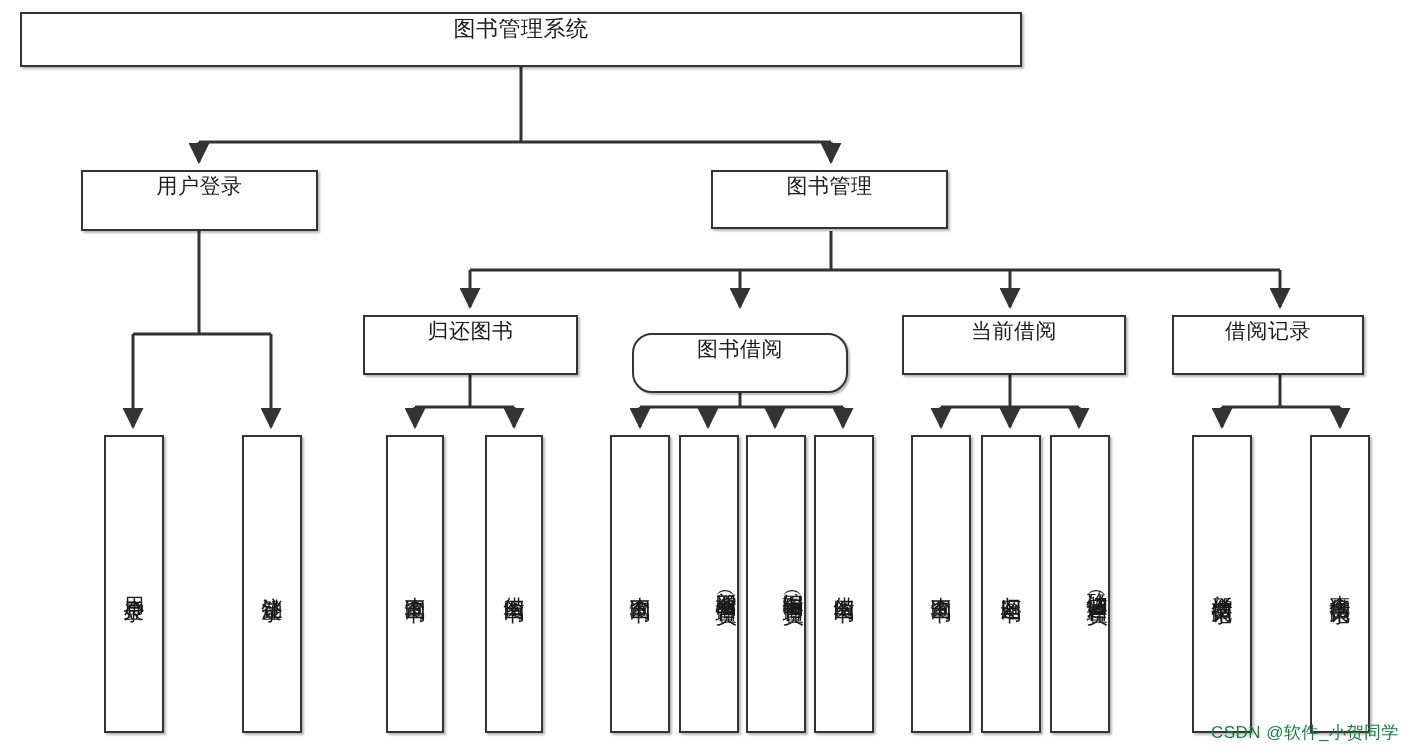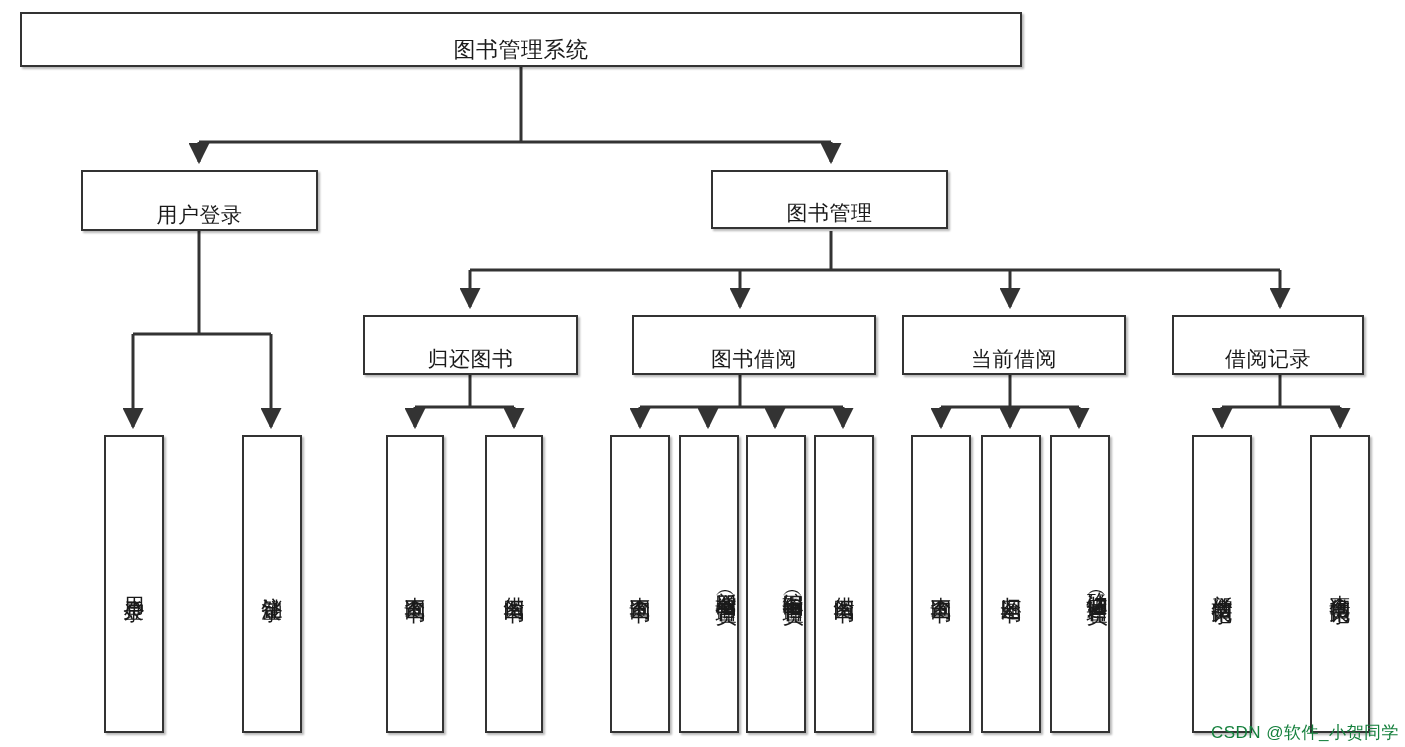--- a/index.html
+++ b/index.html
@@ -26,21 +26,21 @@
     height: 747px;
     pointer-events: none;
   }
   .node {
     position: absolute;
     box-sizing: border-box;
     background: #ffffff;
     border: 2px solid #333333;
     box-shadow: 2px 2px 2px rgba(0,0,0,0.28);
     display: flex;
-    align-items: flex-end;
+    align-items: flex-start;
     justify-content: center;
     color: #1a1a1a;
   }
   .node.horiz {
     writing-mode: horizontal-tb;
     font-size: 21px;
     letter-spacing: 0.5px;
   }
   .node.vert {
     writing-mode: vertical-rl;
@@ -135,21 +135,21 @@
   <div class="node horiz" style="left:81px; top:170px; width:237px; height:61px;">
     <span class="label">用户登录</span>
   </div>
   <div class="node horiz" style="left:711px; top:170px; width:237px; height:59px;">
     <span class="label">图书管理</span>
   </div>
 
   <div class="node horiz" style="left:363px; top:315px; width:215px; height:60px;">
     <span class="label">归还图书</span>
   </div>
-  <div class="node horiz" style="left:632px; top:315px; width:244px; height:60px;">
+  <div class="node horiz" style="left:632px; top:333px; width:216px; height:60px;border-radius:20px;">
     <span class="label">图书借阅</span>
   </div>
   <div class="node horiz" style="left:902px; top:315px; width:224px; height:60px;">
     <span class="label">当前借阅</span>
   </div>
   <div class="node horiz" style="left:1172px; top:315px; width:192px; height:60px;">
     <span class="label">借阅记录</span>
   </div>
 
   <div class="node vert" style="left:104px; top:435px; width:60px; height:298px; align-items:center;">

